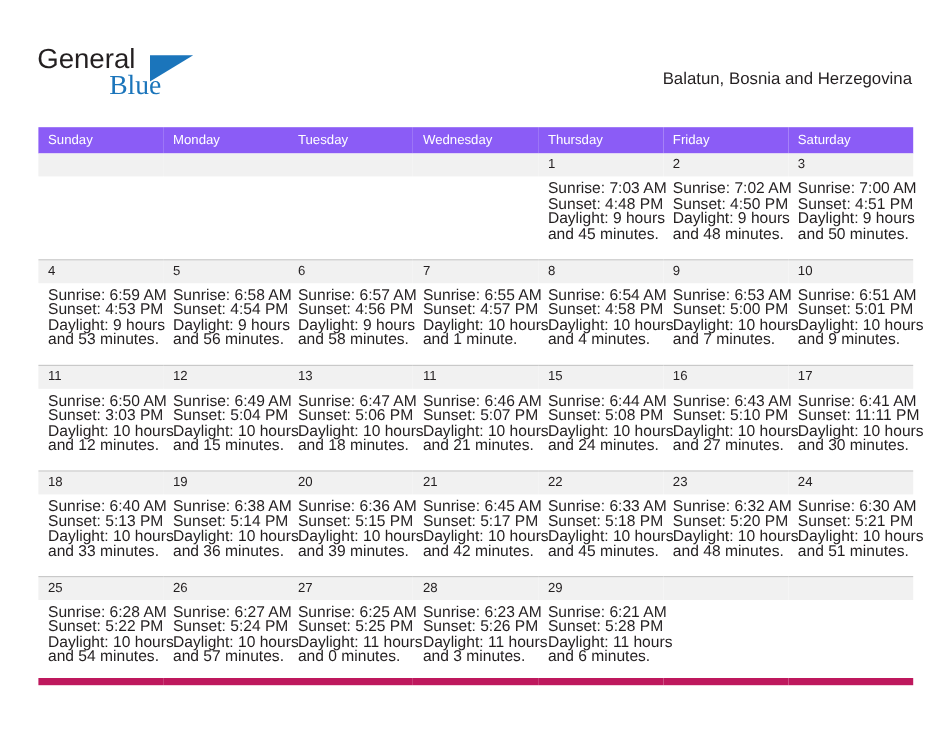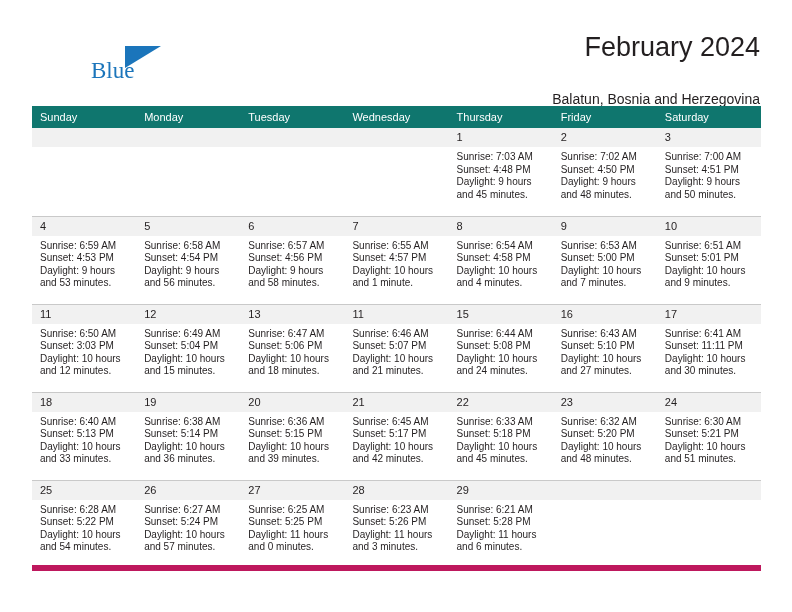--- a/index.html
+++ b/index.html
@@ -84,21 +84,21 @@
   
   .calendar {
     position: absolute;
     left: 32px;
     top: 106px;
     width: 729px;
     border-collapse: collapse;
     table-layout: fixed;
   }
   .calendar th {
-    background: #0f766e;
+    background: #8b5cf6;
     color: #ffffff;
     font-size: 11px;
     font-weight: normal;
     text-align: left;
     padding: 5px 0 5px 8px;
     height: 18px;
     border: none;
     box-sizing: border-box;
   }
   .calendar td {
@@ -120,42 +120,42 @@
     color: #231f20;
     padding: 3px 0 4px 8px;
     min-height: 12px;
     line-height: 12px;
   }
   .daynum.empty {
     color: transparent;
   }
   .details {
     padding: 4px 6px 0 8px;
-    font-size: 10px;
+    font-size: 13px;
     line-height: 12.6px;
     color: #231f20;
   }
   .details div {
     white-space: nowrap;
   }
 </style>
 </head>
 <body>
 
 <div class="page">
 
   <div class="top">
 
     <div class="logo">
+      <span class="logo-general">General</span>
       <span class="logo-tri"></span>
       <span class="logo-blue">Blue</span>
     </div>
 
     <div class="title-block">
-      <div class="cal-title">February 2024</div>
       <div class="cal-subtitle">Balatun, Bosnia and Herzegovina</div>
     </div>
 
   </div>
 
   <table class="calendar">
     <colgroup>
       <col style="width:14.2857%">
         <col style="width:14.2857%">
         <col style="width:14.2857%">

